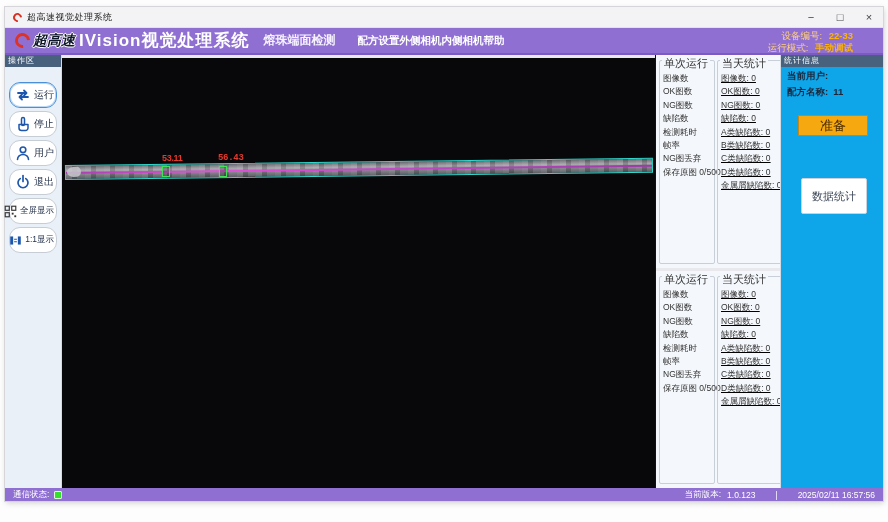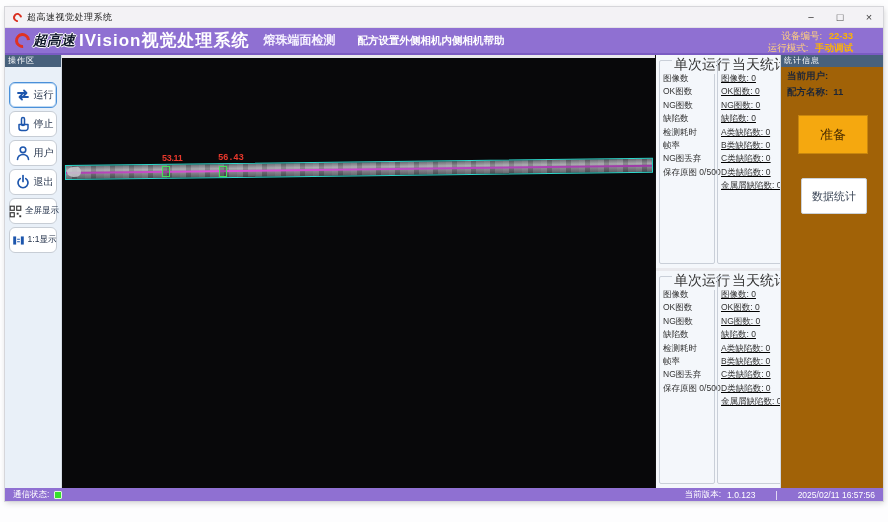--- a/index.html
+++ b/index.html
@@ -35,22 +35,22 @@
   .devvalue { color:#ffb400; font-weight:bold; margin-left:4px; }
 
   
   .content { display:flex; height:433px; }
   .panel-header { height:12px; background:#48617c; color:#fff; font-size:8px;
     line-height:12px; padding-left:3px; letter-spacing:1px; }
 
   
   .sidebar { width:57px; background:#e9f0f8; border-right:1px solid #d4dbe4; flex:none; }
   .side-btns { padding:15px 4px 0 4px; display:flex; flex-direction:column; gap:3px; }
-  .side-btn { display:flex; align-items:center; gap:3px; justify-content:center;
-    height:26px; background:#fff; border:1px solid #c7cdd5; border-radius:6px;
+  .side-btn { display:flex; align-items:center; gap:3px; justify-content:flex-end;
+    height:26px; background:#fff; border:1px solid #c7cdd5; border-radius:11px;
     font-family:inherit; font-size:10px; color:#1d2c45; padding:0 2px 0 4px; cursor:pointer; white-space:nowrap; }
   .side-btn.focused { border:1px solid #4a90d9; box-shadow:0 0 0 1px #bcd8f3 inset; }
   .side-btn svg { flex:none; }
   .side-btn .small-label { font-size:8.5px; }
 
   
   .viewport { width:593px; flex:none; display:flex; flex-direction:column; background:#000; }
   .cam-panel { position:relative; overflow:hidden; background:#050506; }
   .cam-panel.top { height:213px; }
   .cam-panel.bottom { flex:1; background:#08080a; }
@@ -74,29 +74,29 @@
   
   .statscol { width:125px; flex:none; background:#f4f7fb; border-left:1px solid #111;
     display:flex; flex-direction:column; }
   .stats-section { position:relative; display:flex; gap:2px; padding:5px 2px 4px 3px; }
   .stats-section.s0 { height:213px; }
   .stats-divider { height:3px; background:#e9e9ed; }
   .stats-section.s1 { flex:1; }
   .gbox { position:relative; border:1px solid #c9cfd8; border-radius:2px; padding:11px 0 0 3px; }
   .gbox.left { width:56px; }
   .gbox.right { flex:1;text-decoration:underline; }
-  .gbox-title { position:absolute; top:-5px; left:12px; background:#f4f7fb;
-    font-size:14px; color:#333; padding:0 2px; white-space:nowrap; }
+  .gbox-title { position:absolute; top:-5px; left:2px; background:#f4f7fb;
+    font-size:11px; color:#333; padding:0 2px; white-space:nowrap; }
   .stat-row { display:block; font-size:8.5px; color:#333; line-height:13.4px; white-space:nowrap; }
 
   
-  .infopanel { flex:1; background:#a16207; border-left:1px solid #d4dbe4; position:relative; }
+  .infopanel { flex:1; background:#0ea5e9; border-left:1px solid #d4dbe4; position:relative; }
   .info-row { font-size:9.5px; color:#1c2638; font-weight:bold; padding:3px 0 0 6px; white-space:nowrap; }
   .info-row .val { font-weight:bold; margin-left:5px; }
-  .btn-prepare { position:absolute; left:17px; top:60px; width:70px; height:39px;
+  .btn-prepare { position:absolute; left:17px; top:60px; width:70px; height:21px;
     background:#f5a80f; border:1px solid #c8860e; font-family:inherit;
     font-size:13px; color:#4a2c00; cursor:pointer; }
   .btn-datastats { position:absolute; left:20px; top:123px; width:66px; height:36px;
     background:#fff; border:1px solid #ccd2da; border-radius:2px; font-family:inherit;
     font-size:11px; color:#3a4556; cursor:pointer; }
 
   
   .statusbar { height:13px; background:#8f70d2; display:flex; align-items:center;
     padding:0 8px; font-size:8.5px; color:#fff; }
   .comm-dot { width:8px; height:8px; background:#35e02a; border:1px solid #dff5dd;

